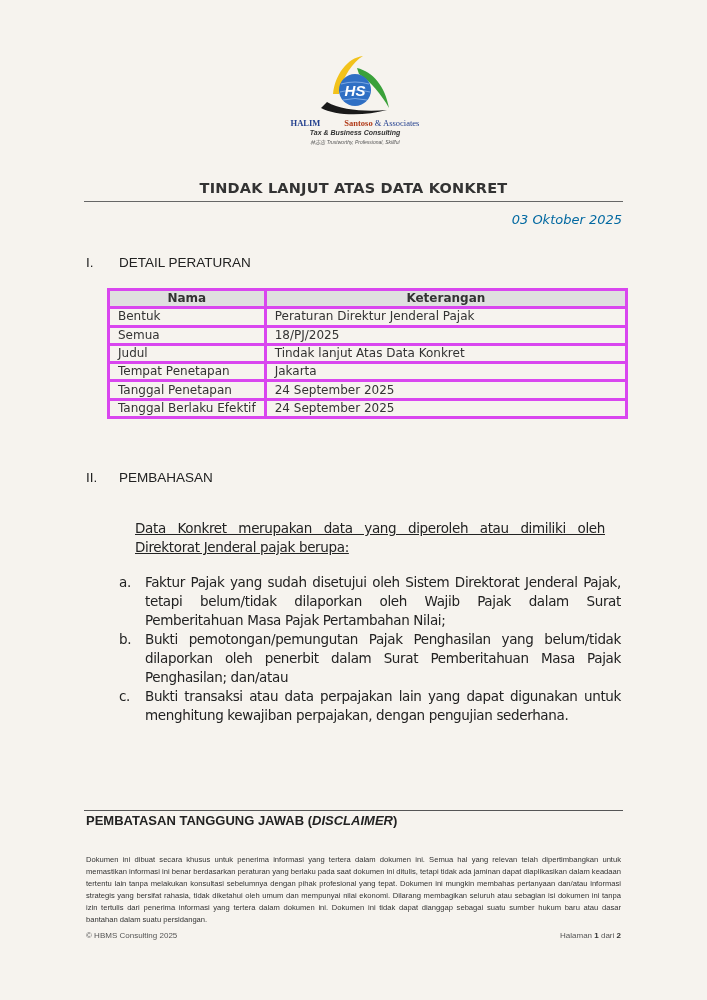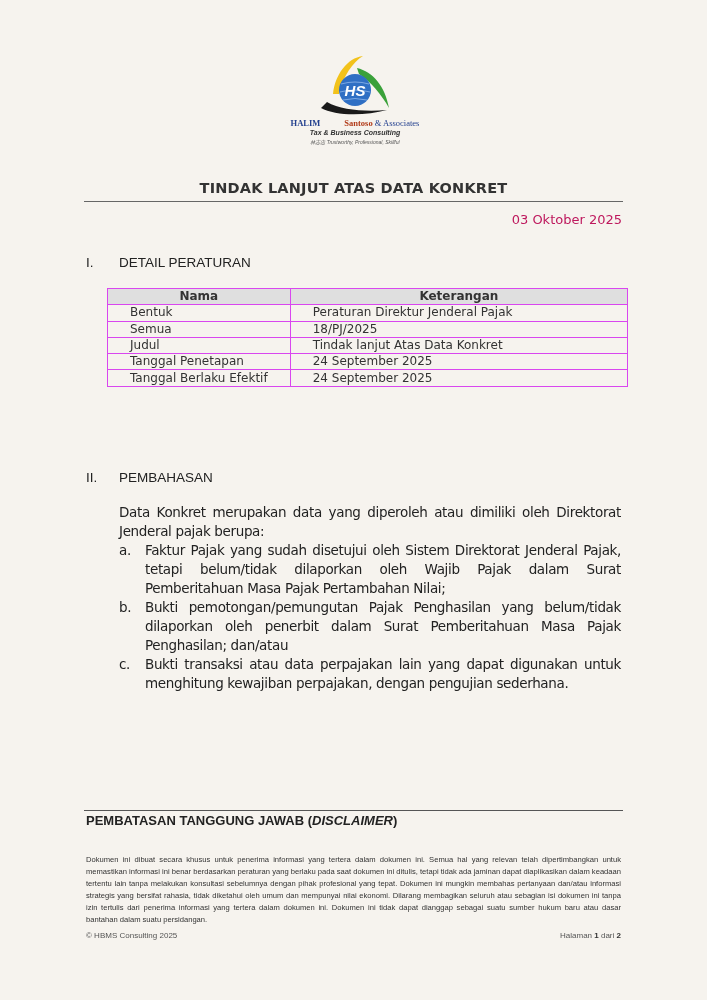--- a/index.html
+++ b/index.html
@@ -32,50 +32,50 @@
     position: absolute; left: 84px; width: 539px; top: 180px;
     text-align: center;
     font-family: "DejaVu Sans", sans-serif;
     font-weight: bold; font-size: 14.5px; color: #333; letter-spacing: 0.2px;
   }
   .title-rule {
     position: absolute; left: 84px; width: 539px; top: 201px; height: 1px; background: #666;
   }
   .date {
     position: absolute; right: 85px; top: 212px;
-    font-size: 13px; color: #be185d;
+    font-style: italic; font-size: 13px; color: #0369a1;
     font-family: "DejaVu Sans", sans-serif;
   }
   .section-head {
     position: absolute; left: 86px; font-size: 13.5px; color: #222;
   }
   .section-head .num { display: inline-block; width: 33px; }
   #sec1 { top: 255px; }
   #sec2 { top: 470px; }
   table.detail {
     position: absolute; left: 107px; top: 288px; width: 521px;
     border-collapse: collapse;
     font-size: 12px; color: #333;
     font-family: "DejaVu Sans", sans-serif;
   }
   table.detail th, table.detail td {
-    border: 1px solid #d946ef; padding: 0 22px; height: 15.3px; line-height: 15px;
+    border: 3px solid #d946ef; padding: 0 8px; height: 15.3px; line-height: 15px;
     text-align: left; white-space: nowrap;
   }
   table.detail th {
     background: #dfdfdf; text-align: center; font-weight: bold;
   }
   table.detail td:first-child, table.detail th:first-child { width: 134px; }
   .body-text {
     position: absolute; left: 119px; width: 502px; top: 503px;
     font-size: 13.5px; line-height: 19px; color: #222; text-align: justify;
     font-family: "DejaVu Sans", sans-serif;
     letter-spacing: -0.35px;
   }
-  .body-text p { margin: 0; }
+  .body-text p { margin: 16px; text-decoration: underline; }
   .body-text ol { list-style: none; margin: 0; padding: 0; }
   .body-text li { position: relative; padding-left: 26px; text-align: justify; }
   .body-text li .mark { position: absolute; left: 0; top: 0; }
   .disc-rule {
     position: absolute; left: 84px; width: 539px; top: 810px; height: 1px; background: #555;
   }
   .disc-title {
     position: absolute; left: 86px; top: 813px; font-size: 13px; font-weight: bold; color: #222;
   }
   .disc-body {
@@ -134,20 +134,24 @@
       </tr>
     <tr>
         <td>Semua</td>
         <td>18/PJ/2025</td>
       </tr>
     <tr>
         <td>Judul</td>
         <td>Tindak lanjut Atas Data Konkret</td>
       </tr>
     <tr>
+        <td>Tempat Penetapan</td>
+        <td>Jakarta</td>
+      </tr>
+    <tr>
         <td>Tanggal Penetapan</td>
         <td>24 September 2025</td>
       </tr>
     <tr>
         <td>Tanggal Berlaku Efektif</td>
         <td>24 September 2025</td>
       </tr>
   </tbody>
 </table>
 

